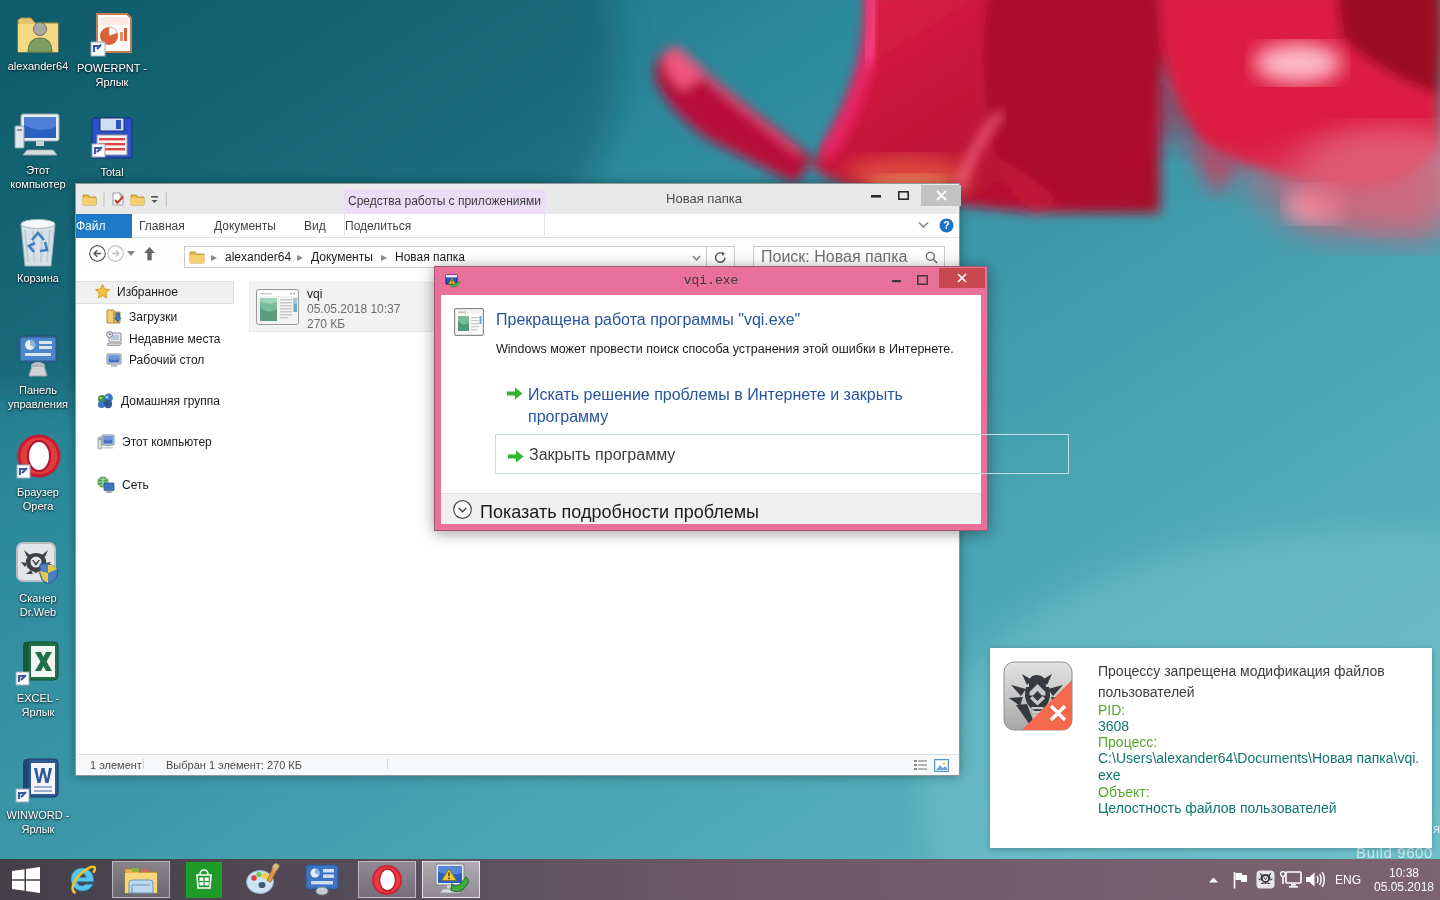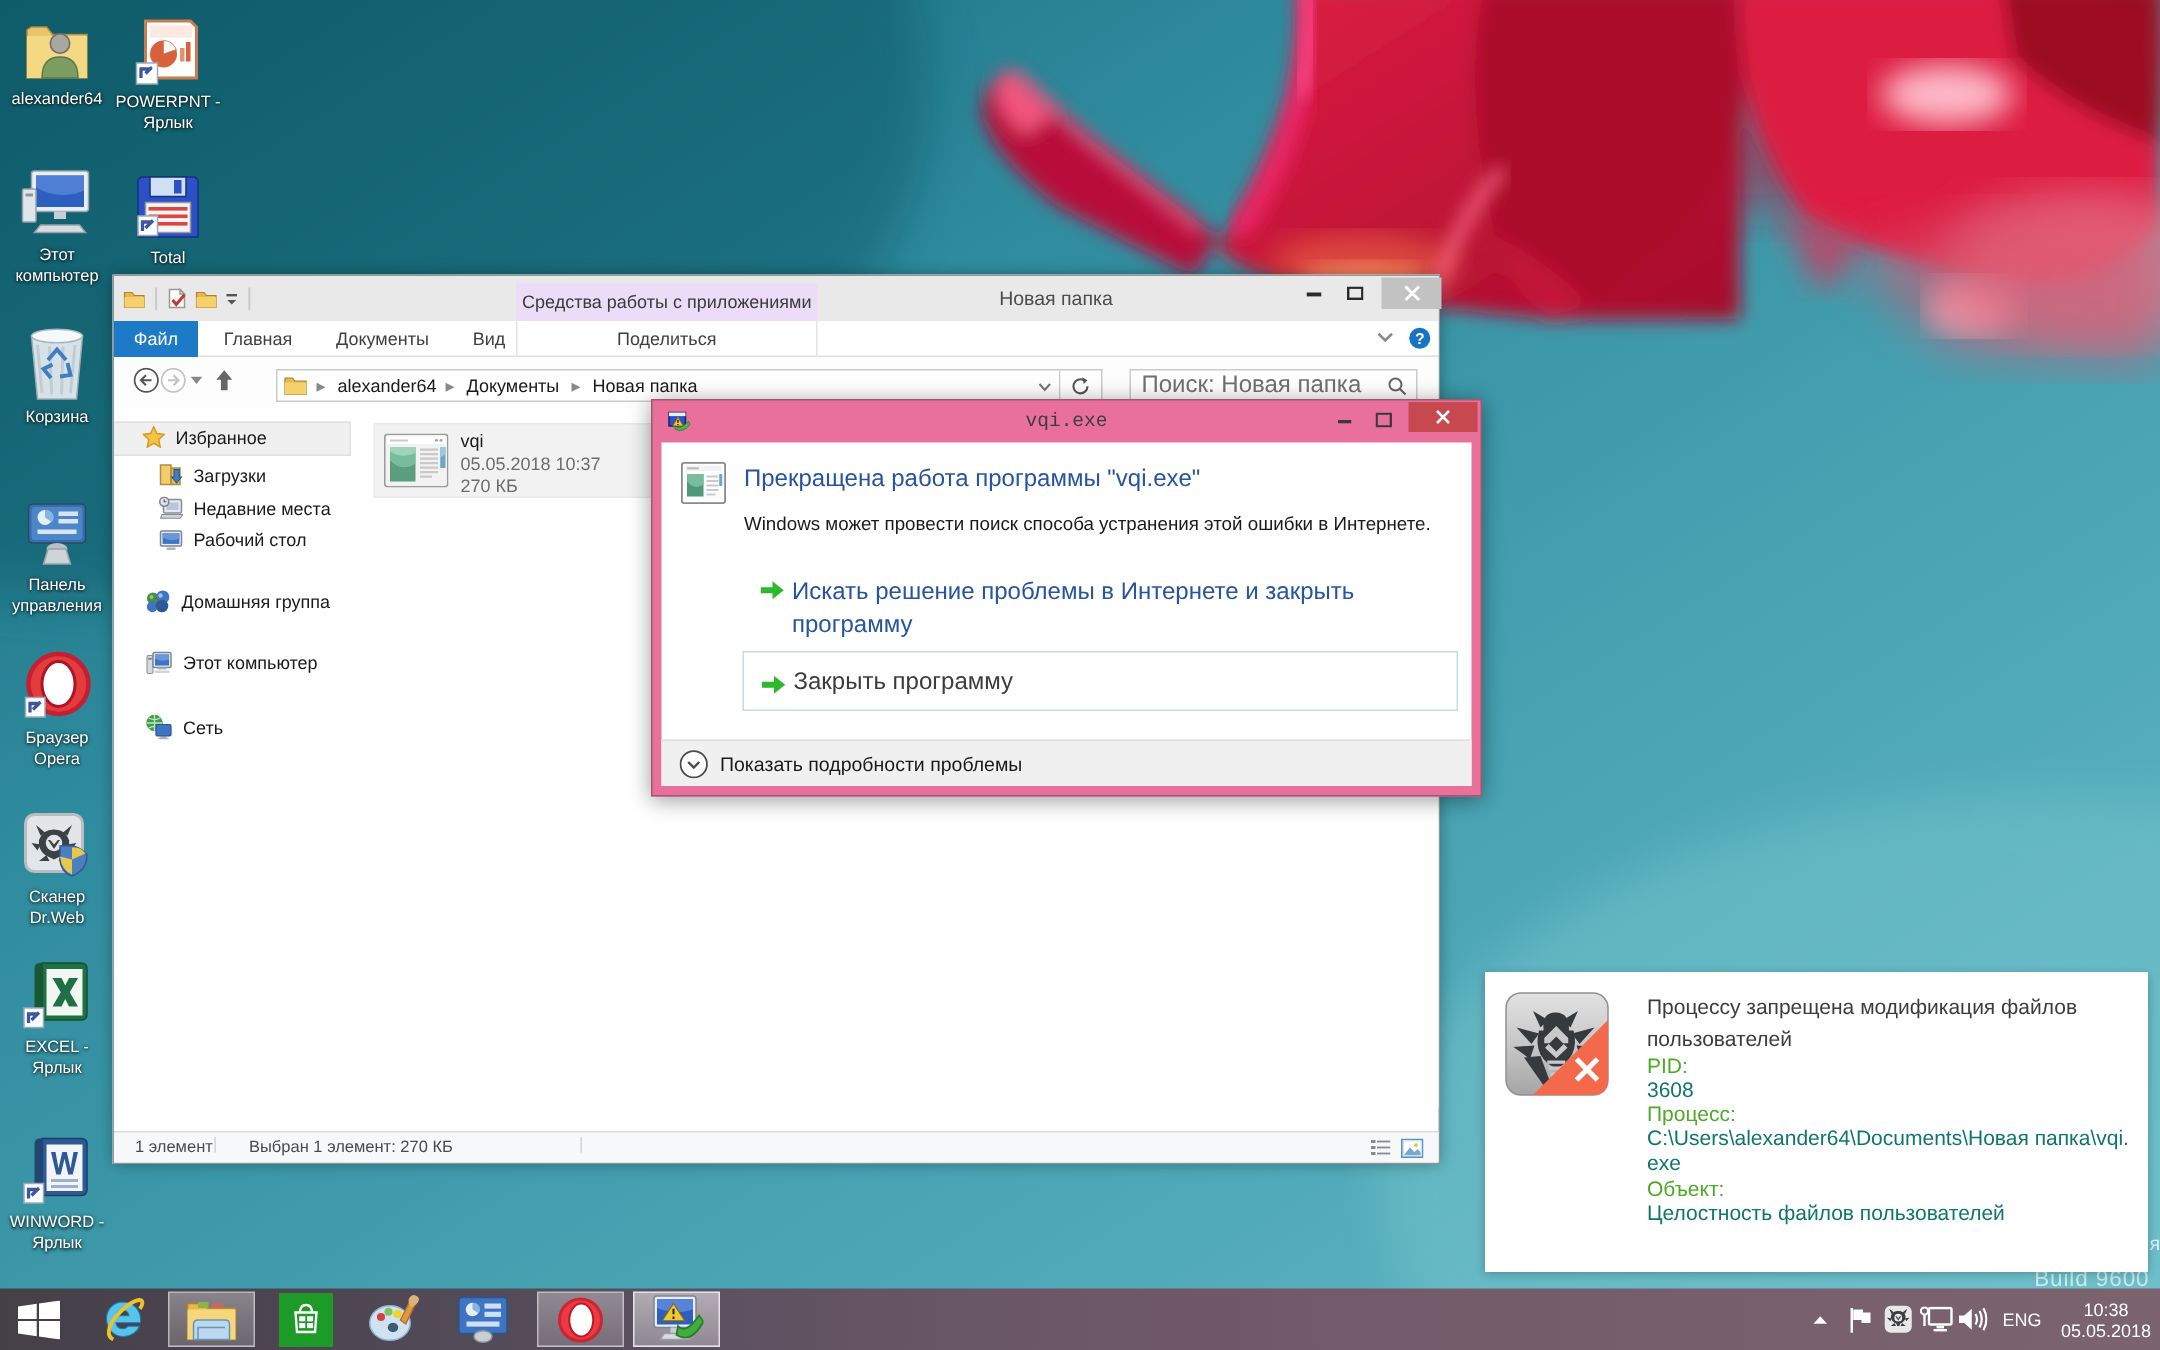--- a/index.html
+++ b/index.html
@@ -11,21 +11,21 @@
 .dico svg{display:block;margin:0 auto 3px;}
 
 
 #explorer{position:absolute;left:75px;top:183px;width:885px;height:593px;background:#fff;border:1px solid #8f9899;box-shadow:0 0 10px rgba(0,0,0,.35);}
 #ex-title{position:absolute;left:0;top:0;width:100%;height:30px;background:#e9e9e9;}
 #qat{position:absolute;left:6px;top:6px;height:18px;display:flex;align-items:center;gap:5px;color:#888;}
 #apptab{position:absolute;left:268px;top:5px;width:201px;height:25px;background:#ecdcf8;color:#3a3a3a;font-size:12px;text-align:center;line-height:25px;}
 #ex-title .cap{position:absolute;top:0;left:528px;width:200px;text-align:center;line-height:30px;font-size:13px;color:#4c4c4c;}
 .capbtn{position:absolute;top:1px;height:21px;display:flex;align-items:center;justify-content:center;}
 #ex-tabs{position:absolute;left:0;top:30px;width:100%;height:24px;background:#fff;border-bottom:1px solid #e0e0e0;font-size:12px;color:#3f3f3f;}
-.rtab{position:absolute;top:0;height:24px;line-height:24px;text-align:center;}
+.rtab{position:absolute;top:0;height:24px;line-height:24px;}
 #tab-file{left:0;width:56px;background:#1d7ac6;color:#fff;}
 #ex-addr{position:absolute;left:0;top:55px;width:100%;height:33px;background:#fdfdfd;}
 .navbtn{position:absolute;top:6px;width:17px;height:17px;border-radius:50%;}
 #addrbox{position:absolute;left:108px;top:7px;width:523px;height:22px;border:1px solid #c8cacb;background:#fff;font-size:12px;color:#1a1a1a;}
 #refbtn{position:absolute;left:631px;top:7px;width:28px;height:22px;border:1px solid #c8cacb;border-left:none;background:#fff;}
 #searchbox{position:absolute;left:677px;top:7px;width:192px;height:22px;border:1px solid #c8cacb;background:#fff;font-size:16px;color:#707070;line-height:20px;padding-left:7px;}
 #ex-body{position:absolute;left:0;top:88px;width:100%;height:467px;background:#fff;font-size:12px;color:#1a1a1a;}
 .sideitem{position:absolute;display:flex;align-items:center;gap:7px;white-space:nowrap;}
 #favsel{position:absolute;left:0;top:9px;width:158px;height:23px;background:#f0f0f0;border:1px solid #e0e0e0;border-left:none;}
 #filetile{position:absolute;left:173px;top:10px;width:187px;height:50px;background:#f2f2f2;border:1px solid #e9e9e9;}
@@ -467,32 +467,32 @@
           <rect x="17" y="21" width="6" height="1.3"></rect>
         </g>
         <rect x="25.5" y="8" width="2" height="8" fill="#6aa8c8"></rect>
       </svg>
 <div style="position:absolute;left:55px;top:16px;font-size:16px;color:#26549e;">Прекращена работа программы "vqi.exe"</div>
 <div style="position:absolute;left:55px;top:47px;font-size:12.5px;color:#1a1a1a;">Windows может провести поиск способа устранения этой ошибки в Интернете.</div>
 <svg style="position:absolute;left:66px;top:92px;" width="16" height="13" viewBox="0 0 16 13">
         <path d="M0 4.5 L8 4.5 L8 0.5 L15.5 6.5 L8 12.5 L8 8.5 L0 8.5 Z" fill="#2db82d"></path>
       </svg>
 <div style="position:absolute;left:87px;top:89px;font-size:16px;color:#26549e;line-height:22px;">Искать решение проблемы в Интернете и закрыть<br>программу</div>
-<div style="position:absolute;left:54px;top:139px;width:477px;height:40px;border:1px solid #c2dde8;">
+<div style="position:absolute;left:54px;top:139px;width:574px;height:40px;border:1px solid #c2dde8;">
 <svg style="position:absolute;left:12px;top:15px;" width="16" height="13" viewBox="0 0 16 13">
           <path d="M0 4.5 L8 4.5 L8 0.5 L15.5 6.5 L8 12.5 L8 8.5 L0 8.5 Z" fill="#2db82d"></path>
         </svg>
 <div style="position:absolute;left:33px;top:11px;font-size:16px;color:#3c3c3c;">Закрыть программу</div>
 </div>
 <div id="dlg-foot">
 <svg style="position:absolute;left:12px;top:6px;" width="19" height="19" viewBox="0 0 19 19">
           <circle cx="9.5" cy="9.5" r="8.8" fill="#fff" stroke="#4a4a4a" stroke-width="1.2"></circle>
           <path d="M5.8 8 L9.5 11.7 L13.2 8" stroke="#4a4a4a" stroke-width="1.6" fill="none"></path>
         </svg>
-<div style="position:absolute;left:39px;top:8px;font-size:13px;color:#1a1a1a;">Показать подробности проблемы</div>
+<div style="position:absolute;left:39px;top:8px;font-size:18px;color:#1a1a1a;">Показать подробности проблемы</div>
 </div>
 </div>
 </div>
 <div id="notif">
 <svg style="position:absolute;left:13px;top:13px;" width="70" height="70" viewBox="0 0 70 70">
       <defs>
         <linearGradient id="ng" x1="0" y1="0" x2="0" y2="1">
           <stop offset="0" stop-color="#e2e2e2"></stop>
           <stop offset=".55" stop-color="#c4c4c4"></stop>
           <stop offset="1" stop-color="#a5a5a5"></stop>

